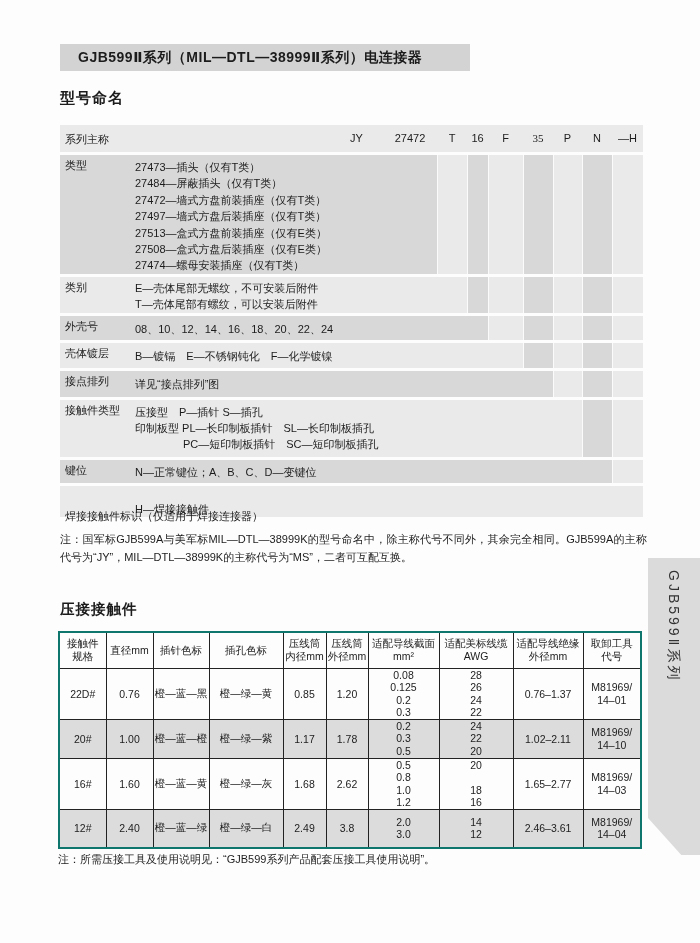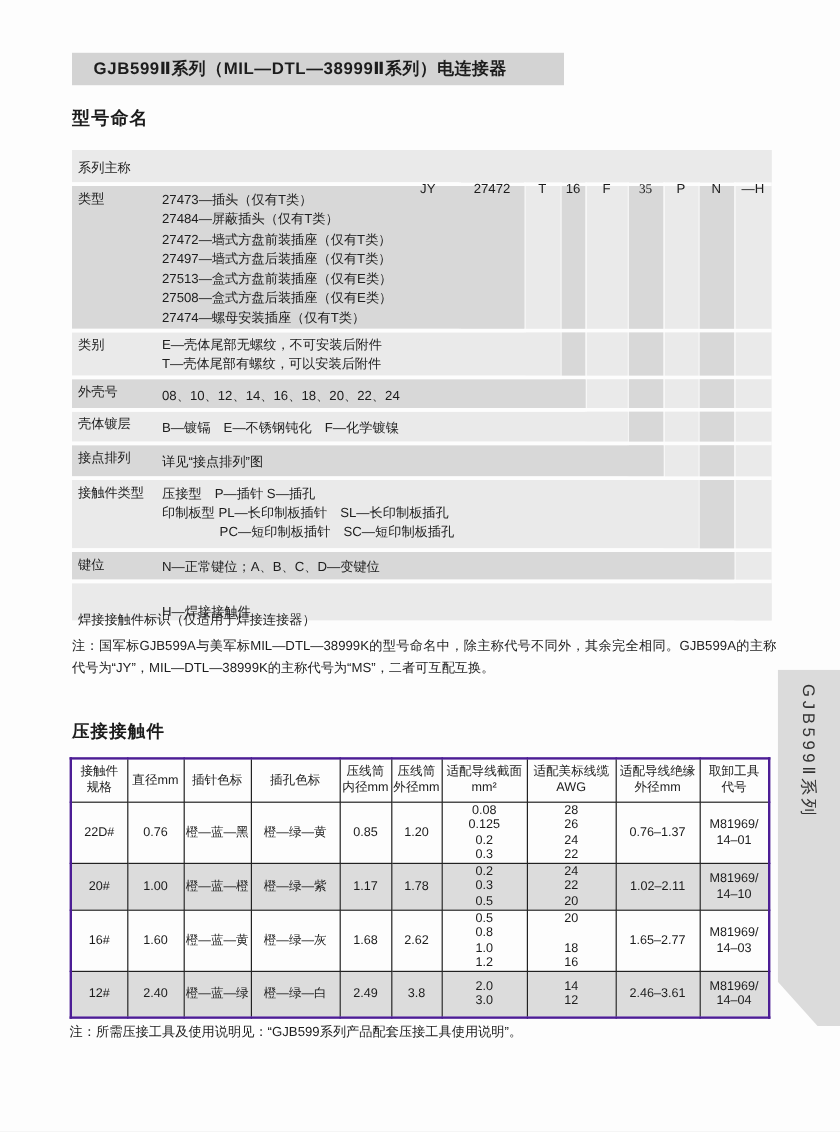--- a/index.html
+++ b/index.html
@@ -42,41 +42,41 @@
   .b4{left:0;top:218px;width:463px;height:25px;}
   .b5{left:0;top:246px;width:493px;height:26px;}
   .b6{left:0;top:275px;width:522px;height:57px;}
   .b7{left:0;top:335px;width:552px;height:23px;}
   .b8{left:0;top:361px;width:583px;height:31px;}
   .sep{left:0;width:583px;height:3px;background:#fdfdfd;z-index:5;}
   .p27{top:27px;}.p149{top:149px;}.p188{top:188px;}.p215{top:215px;}
   .p243{top:243px;}.p272{top:272px;}.p332{top:332px;}.p358{top:358px;}
   .dg-text{position:absolute;z-index:6;font-size:11px;white-space:nowrap;}
   .lab{left:5px;}
-  .code{top:7px;text-align:center;margin-top:20px;}
+  .code{top:7px;text-align:center;}
   .c0{left:270px;width:53px;}
   .c1{left:323px;width:54px;}
   .c2{left:377px;width:30px;}
   .c3{left:407px;width:21px;}
   .c4{left:428px;width:35px;}
   .c5{left:463px;width:30px;font-family:Liberation Serif, serif;}
   .c6{left:493px;width:29px;}
   .c7{left:522px;width:30px;}
   .c8{left:552px;width:31px;}
   .lines{position:absolute;left:75px;z-index:6;font-size:11px;white-space:nowrap;}
   .lh16 div{line-height:16.4px;}
   .lh15 div{line-height:15.5px;}
   .indent{padding-left:48px;}
   .note{position:absolute;left:60px;top:531px;width:587px;font-size:11px;line-height:17.5px;text-align:justify;}
   
   .h-crimp{position:absolute;left:60px;top:600px;font-size:14.5px;font-weight:bold;letter-spacing:1px;}
   .tblwrap{position:absolute;left:58px;top:631px;width:582px;}
   table{border-collapse:collapse;table-layout:fixed;width:582px;font-size:10.5px;color:#1c1c1c;}
   th,td{border:1px solid #222;text-align:center;vertical-align:middle;padding:0;overflow:hidden;}
-  table{border:2px solid #4c1d95;}
+  table{border:2px solid #0f766e;}
   th{font-weight:normal;background:#fdfdfd;}
   .hrow{height:36px;}
   .hl{line-height:13px;}
   .rh4{height:50px;}
   .rh3{height:39px;}
   .gray td{background:#dcdcdc;}
   .white td{background:#fdfdfd;}
   .ln{line-height:12.5px;min-height:12.5px;}
   .note2{position:absolute;left:58px;top:852px;font-size:11px;}
   

